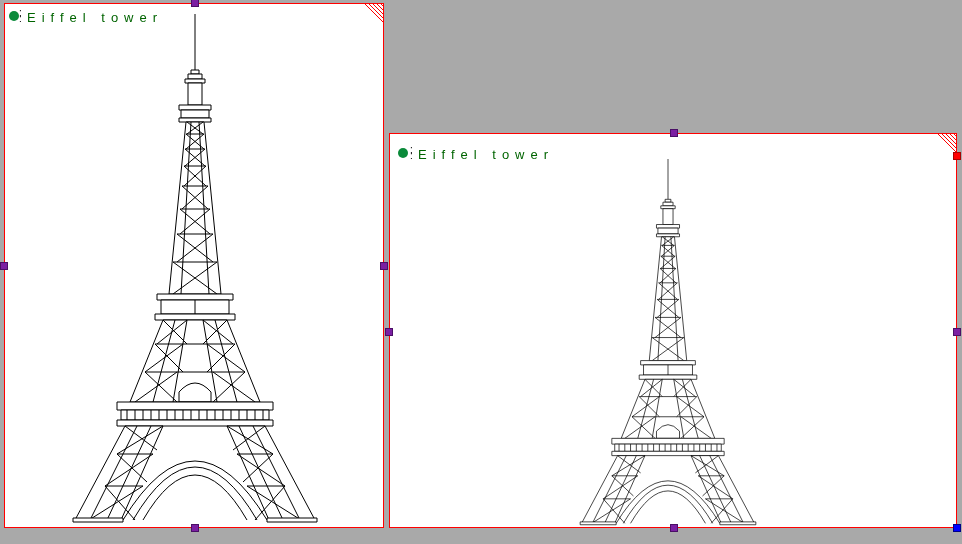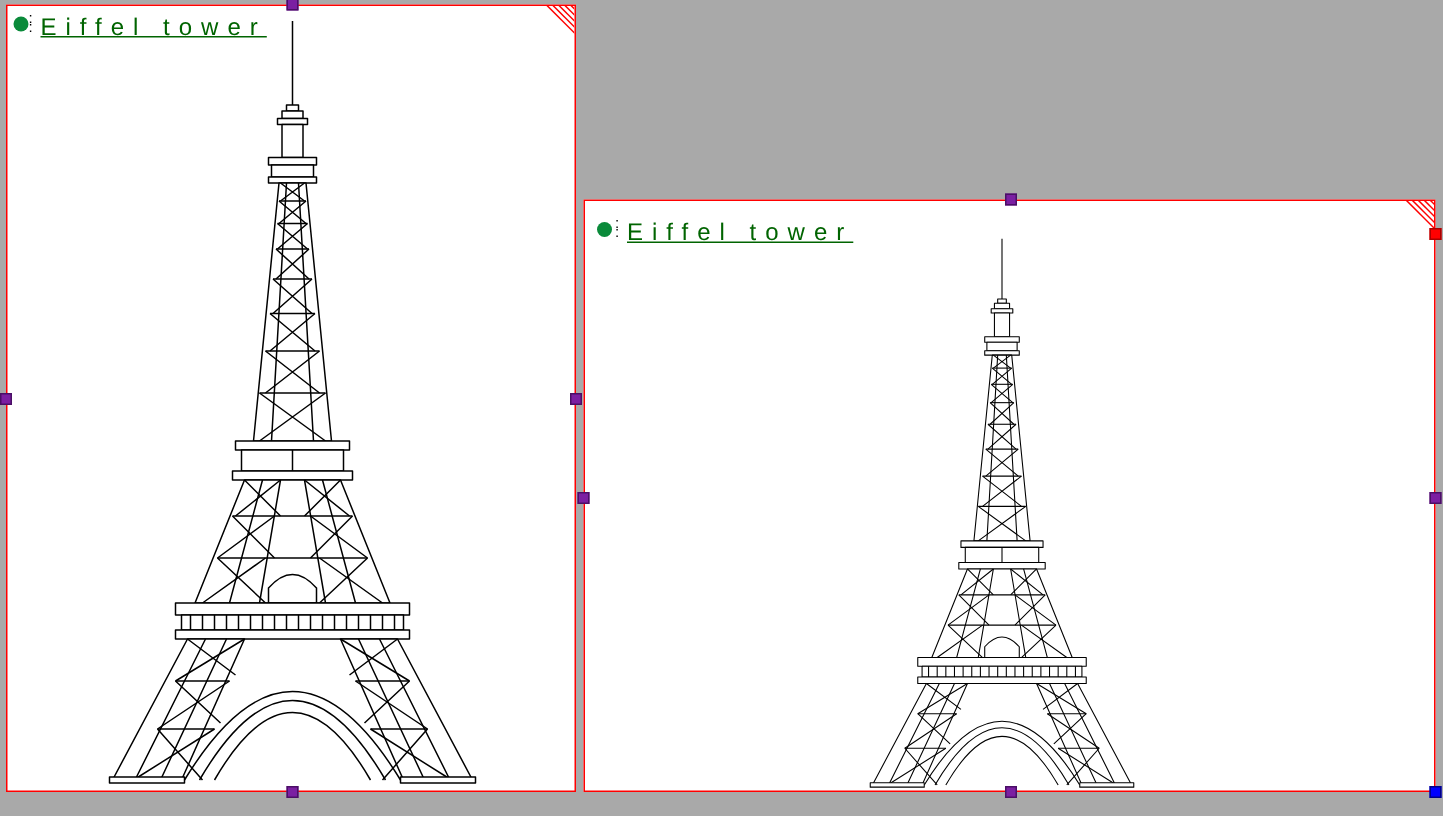--- a/index.html
+++ b/index.html
@@ -1,17 +1,17 @@
 <!DOCTYPE html>
 <html><head>
 <meta charset="utf-8">
 <style>
   html,body{margin:0;padding:0;width:962px;height:544px;background:#a9a9a9;font-family:Verdana,Geneva,sans-serif;}
   .viewport{position:absolute;background:#fff;border:1px solid #f00;box-sizing:border-box;}
-  .title{position:absolute;top:6px;left:22px;font-size:16px;color:#006400;letter-spacing:6px;white-space:nowrap;text-decoration:underline;}
+  .title{position:absolute;top:6px;left:22px;font-size:13px;color:#006400;letter-spacing:6px;white-space:nowrap;}
   .green-dot{position:absolute;width:10px;height:10px;border-radius:50%;background:#0a8a3a;}
   .dots{position:absolute;top:6px;left:14px;font-size:10px;line-height:6px;color:#000;}
   .handle{position:absolute;width:8px;height:8px;box-sizing:border-box;}
   .h-purple{background:#7b1fa2;border:1px solid #4a0f66;}
   .h-red{background:#f00;border:1px solid #a00;}
   .h-blue{background:#00f;border:1px solid #008;}
   .stripe{position:absolute;top:0;right:0;width:20px;height:20px;overflow:hidden;}
   .drawing{position:absolute;}
   svg{display:block;}
   .el{fill:#fff;stroke:#000;stroke-width:1;stroke-linejoin:round;}

